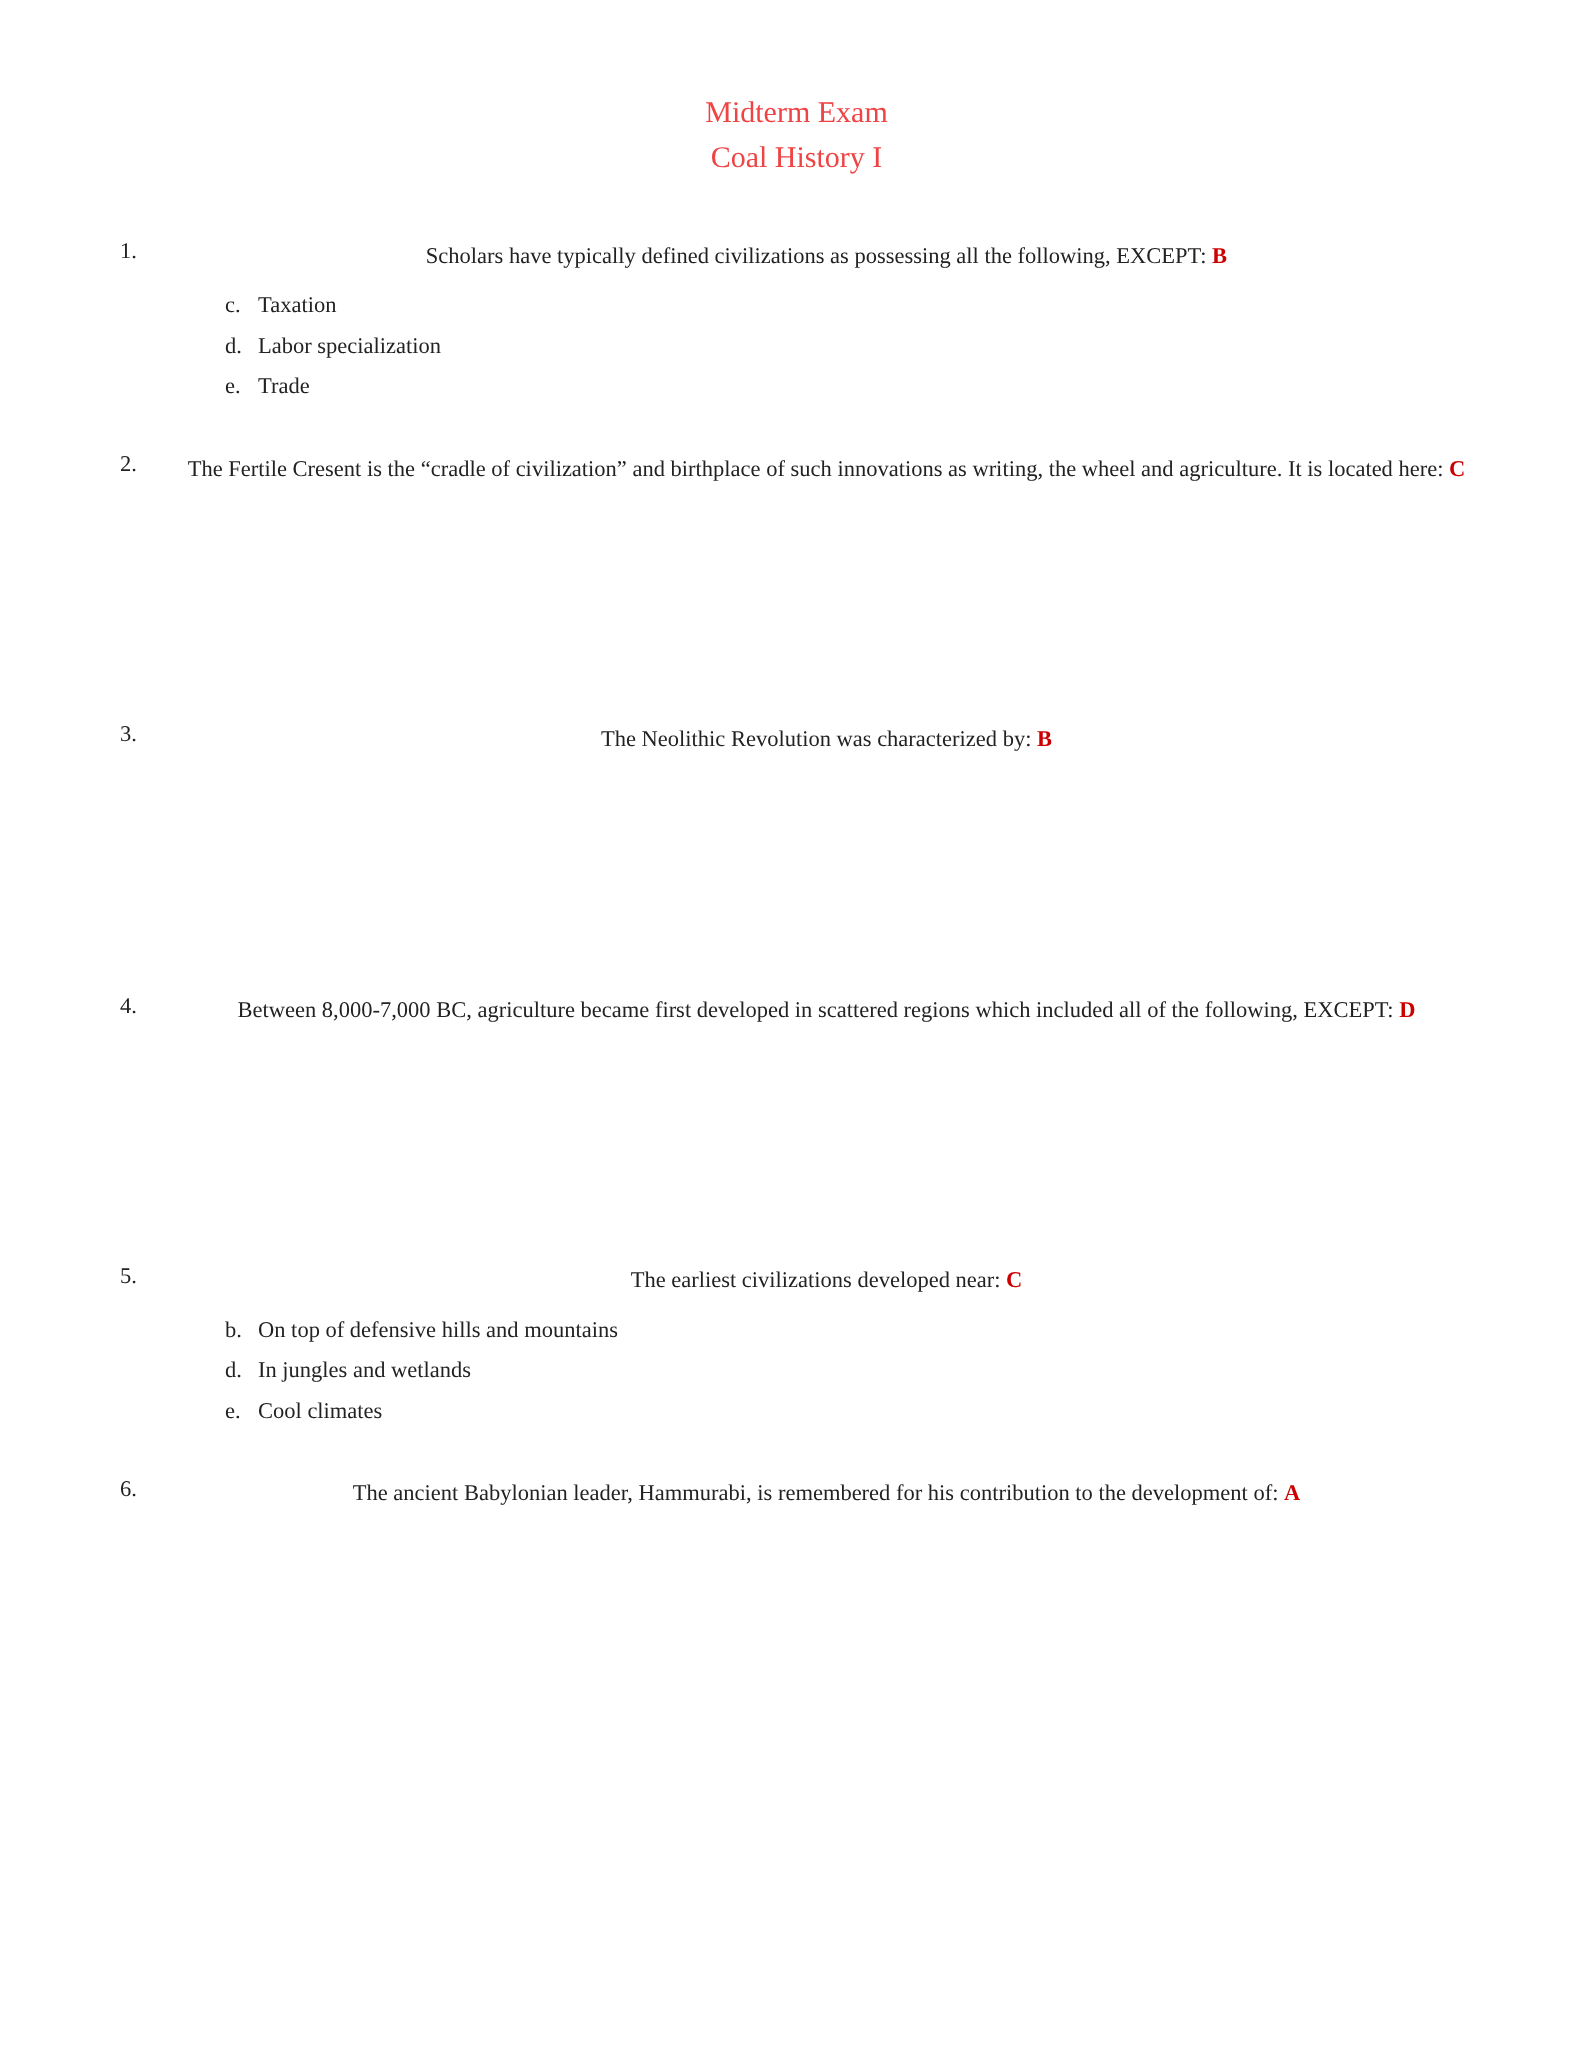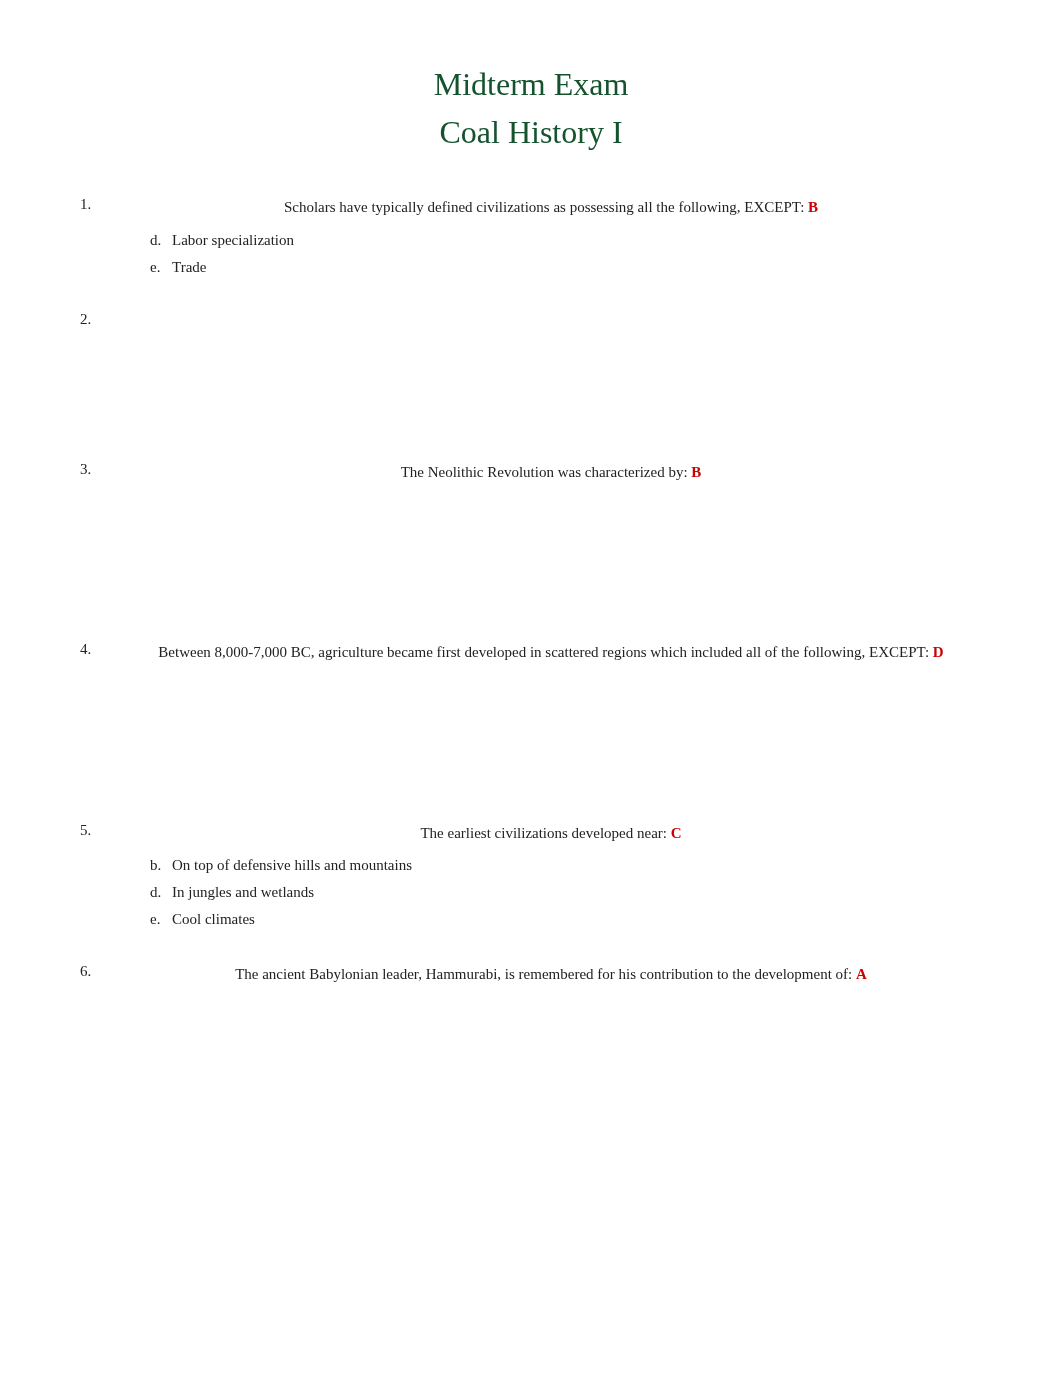--- a/index.html
+++ b/index.html
@@ -17,24 +17,24 @@
       max-width: 1062px;
       min-height: 1377px;
     }
 
     .page-header {
       text-align: center;
       margin-bottom: 40px;
     }
 
     .page-header h1 {
-      font-size: 32px;
+      font-size: 20px;
       font-weight: normal;
       line-height: 1.5;
-      color: #14532d;
+      color: #ef4444;
     }
 
     .questions-list {
       list-style: none;
       padding: 0;
     }
 
     .question-item {
       display: flex;
       margin-bottom: 30px;
@@ -90,28 +90,30 @@
     <span>Coal History I</span>
   </h1>
 </div>
 
 <ol class="questions-list" id="questions-container">
 <li class="question-item">
       <span class="question-number">1.</span>
       <div class="question-body">
         <p class="question-text">Scholars have typically defined civilizations as possessing all the following, EXCEPT:  <span class="answer-letter">B</span></p>
         <ul class="sub-list">
+          <li><span class="sub-label">c.</span>Taxation</li>
           <li><span class="sub-label">d.</span>Labor specialization</li>
           <li><span class="sub-label">e.</span>Trade</li>
         </ul>
       </div>
     </li>
     <li class="question-item">
       <span class="question-number">2.</span>
       <div class="question-body">
+        <p class="question-text">The Fertile Cresent is the “cradle of civilization” and birthplace of such innovations as writing, the wheel and agriculture. It is located here:  <span class="answer-letter">C</span></p>
         <div class="spacer"></div>
       </div>
     </li>
     <li class="question-item">
       <span class="question-number">3.</span>
       <div class="question-body">
         <p class="question-text">The Neolithic Revolution was characterized by: <span class="answer-letter">B</span></p>
         <div class="spacer"></div>
       </div>
     </li>

